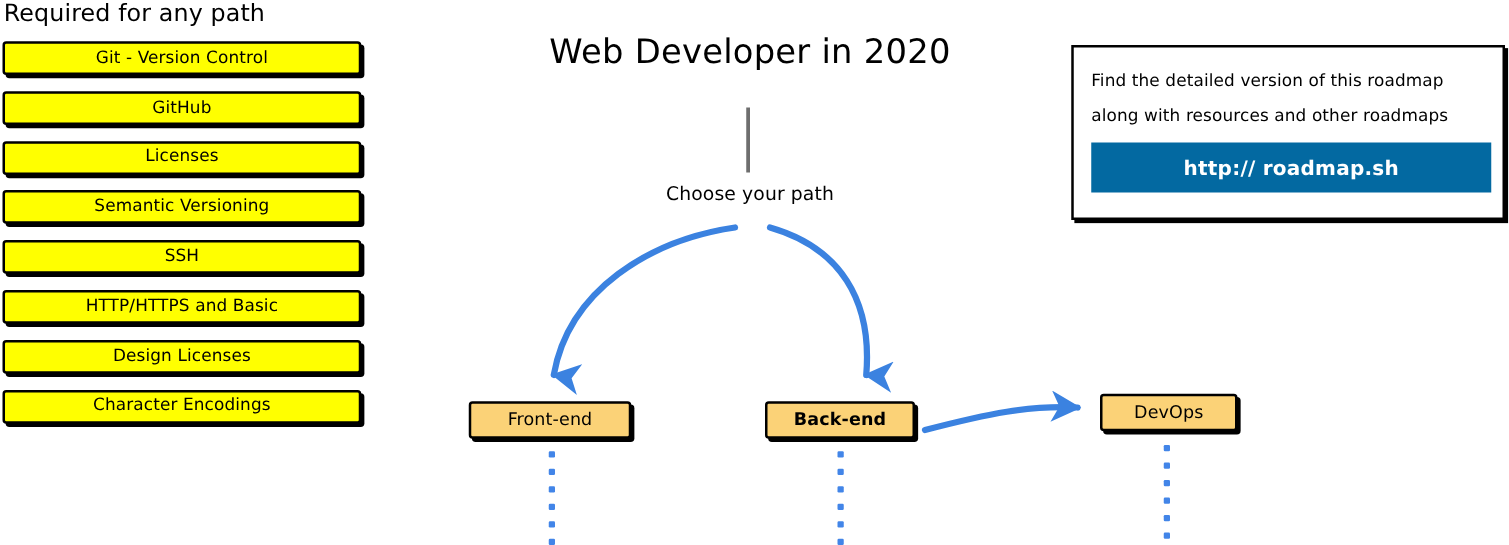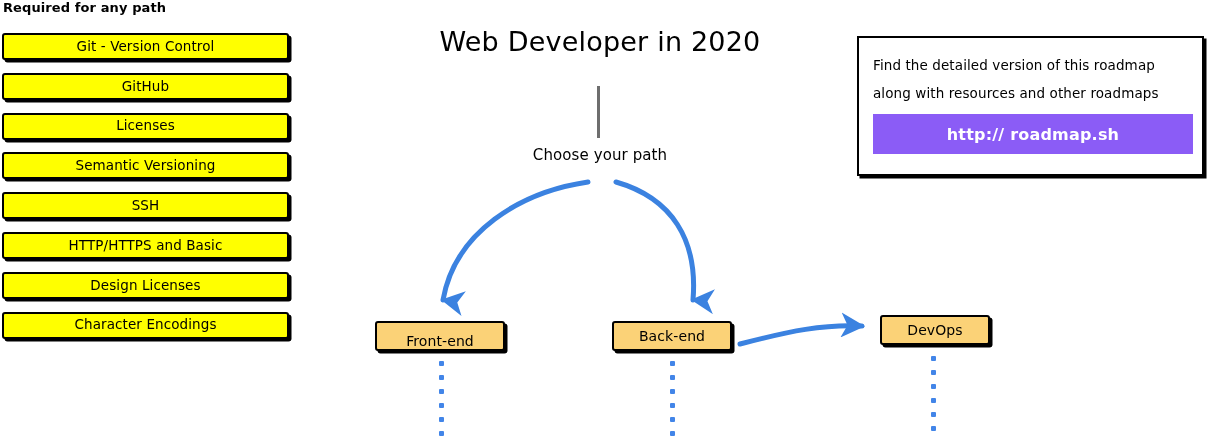--- a/index.html
+++ b/index.html
@@ -21,22 +21,22 @@
     position: absolute;
     left: 0;
     top: 0;
     width: 300px;
     height: 436px;
   }
   #required-heading {
     position: absolute;
     left: 3px;
     top: 0px;
-    font-size: 13px;
-    font-weight: bold;
+    font-size: 19px;
+    font-weight: normal;
     color: #000000;
     letter-spacing: 0.1px;
     white-space: nowrap;
   }
   #required-list {
     position: absolute;
     left: 0;
     top: 33px;
     width: 300px;
   }
@@ -121,22 +121,22 @@
     align-items: center;
     justify-content: center;
     height: 30px;
   }
   .path-box-label {
     font-size: 14px;
     color: #000000;
     white-space: nowrap;
     letter-spacing: 0.1px;
   }
-  #path-box-frontend { left: 375px; top: 321px; width: 130px; align-items: flex-end; }
-  #path-box-backend  { left: 612px; top: 321px; width: 120px; }
+  #path-box-frontend { left: 375px; top: 321px; width: 130px; }
+  #path-box-backend  { left: 612px; top: 321px; width: 120px; font-weight: bold; }
   #path-box-devops   { left: 880px; top: 315px; width: 110px; justify-content: center; }
 
   
   .dots-line {
     position: absolute;
     width: 6px;
     display: flex;
     flex-direction: column;
     align-items: center;
   }
@@ -174,21 +174,21 @@
     letter-spacing: 0.1px;
   }
   #info-line-1 { top: 19px; }
   #info-line-2 { top: 47px; }
   #roadmap-button {
     position: absolute;
     left: 14px;
     top: 76px;
     width: 320px;
     height: 40px;
-    background: #8b5cf6;
+    background: #0369a1;
     display: flex;
     align-items: center;
     justify-content: center;
     cursor: pointer;
   }
   #roadmap-button-label {
     font-size: 16px;
     font-weight: bold;
     color: #ffffff;
     letter-spacing: 0.2px;

